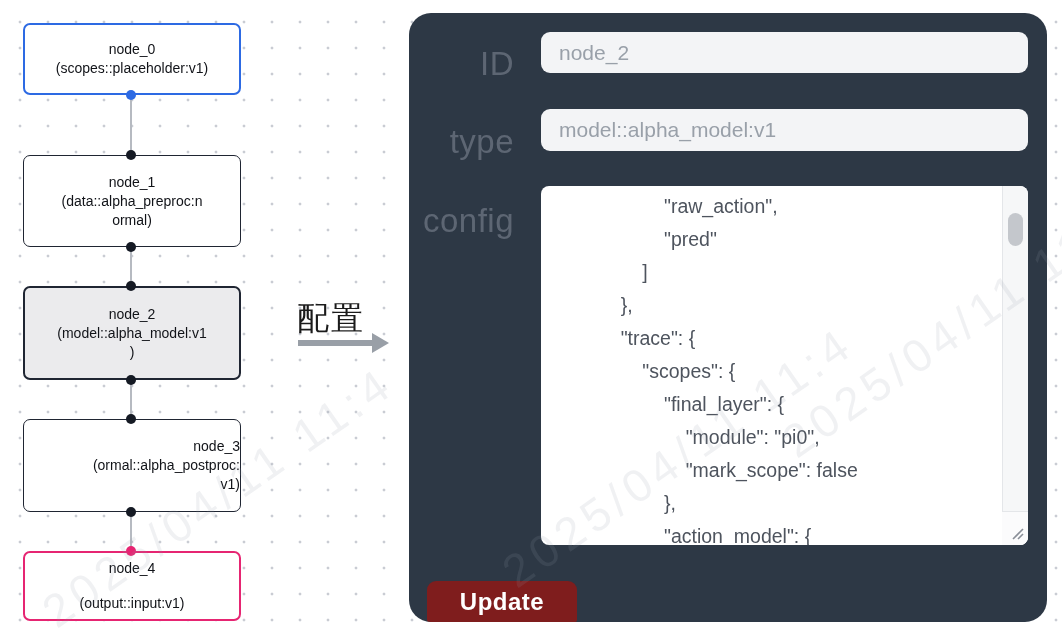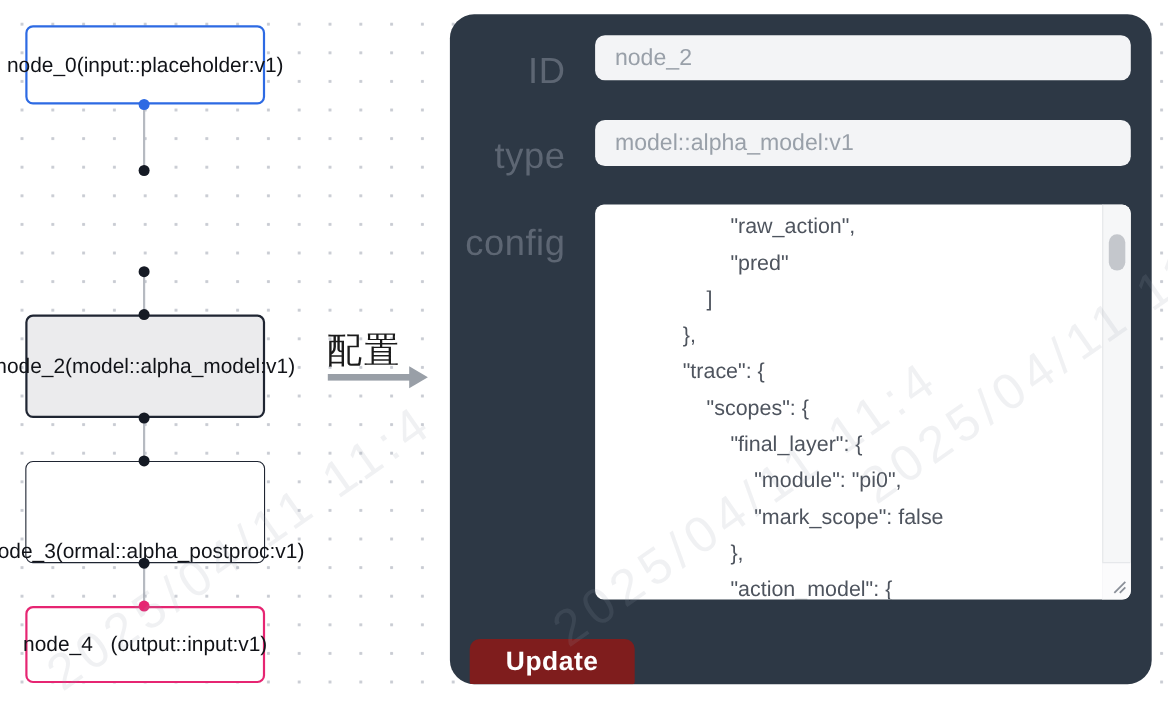--- a/index.html
+++ b/index.html
@@ -27,22 +27,22 @@
   
   .edge { position: absolute; left: 130px; width: 2px; background: #b6bac1; z-index: 1; }
   .edge1 { top: 95px;  height: 60px; }
   .edge2 { top: 247px; height: 39px; }
   .edge3 { top: 380px; height: 39px; }
   .edge4 { top: 512px; height: 39px; }
 
   .node {
     position: absolute; left: 23px; width: 218px; z-index: 2;
     background: #ffffff; border: 1.5px solid #1f2532; border-radius: 7px;
-    display: flex; justify-content: center; align-items: center;
-    font-size: 19px; line-height: 19px; color: #111318; text-align: center;
+    display: flex; flex-direction: column; justify-content: center; align-items: center;
+    font-size: 14px; line-height: 19px; color: #111318; text-align: center;
   }
   .node-0 { top: 23px;  height: 72px; border: 2px solid #2d6ae3; }
   .node-1 { top: 155px; height: 92px; }
   .node-2 { top: 286px; height: 94px; background: #ebebed; border-width: 2px; }
   .node-3 { top: 419px; height: 93px; align-items: flex-end; }
   .node-4 { top: 551px; height: 70px; border: 2px solid #e62572; gap: 16px; }
 
   .port {
     position: absolute; width: 10px; height: 10px; border-radius: 50%;
     background: #151a24; left: 126px; z-index: 3;
@@ -126,21 +126,26 @@
   <div class="wm wm2">2025/04/11 11:4</div>
   <div class="wm wm3">2025/04/11 11:4</div>
 
   <div class="edge edge1"></div>
   <div class="edge edge2"></div>
   <div class="edge edge3"></div>
   <div class="edge edge4"></div>
 
   <div class="node node-0">
     <div>node_0</div>
-    <div>(input::placeholder:v1)</div>
+    <div>(scopes::placeholder:v1)</div>
+  </div>
+  <div class="node node-1">
+    <div>node_1</div>
+    <div>(data::alpha_preproc:n</div>
+    <div>ormal)</div>
   </div>
   <div class="node node-2">
     <div>node_2</div>
     <div>(model::alpha_model:v1</div>
     <div>)</div>
   </div>
   <div class="node node-3">
     <div>node_3</div>
     <div>(ormal::alpha_postproc:</div>
     <div>v1)</div>

